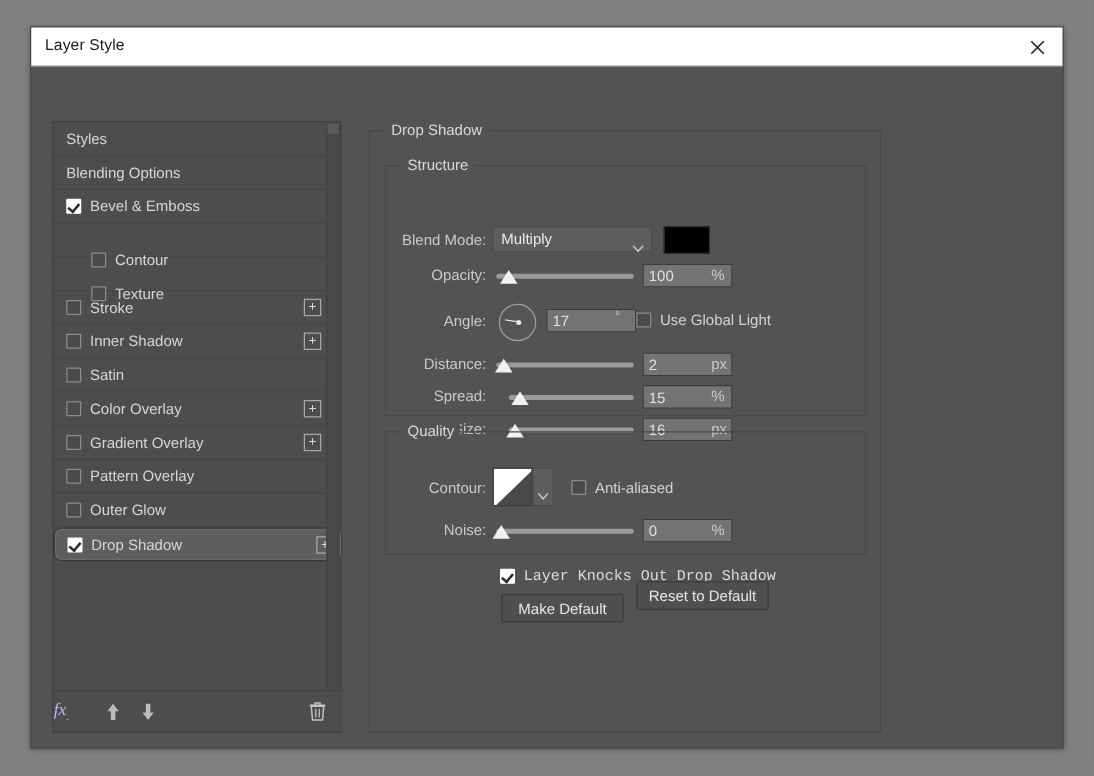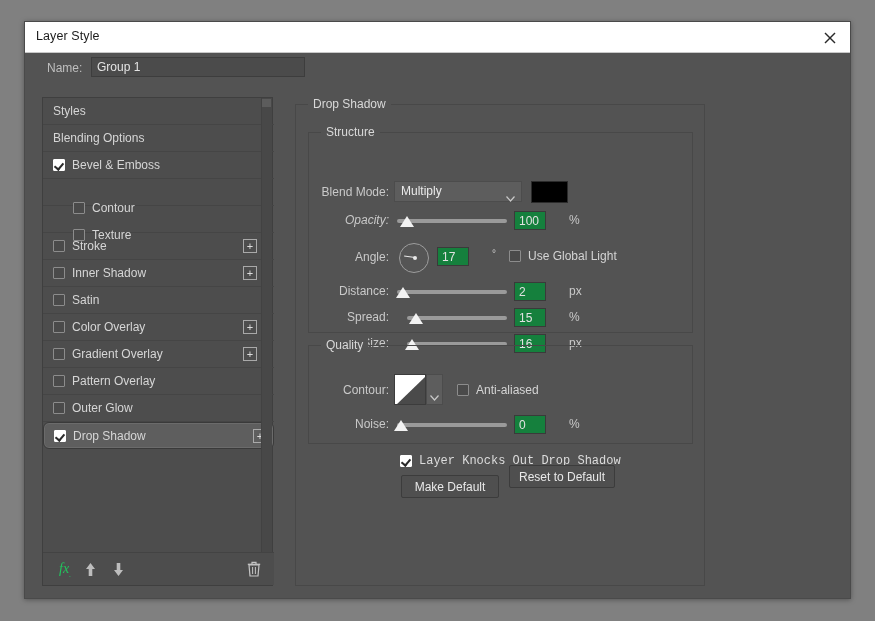--- a/index.html
+++ b/index.html
@@ -138,22 +138,22 @@
   .style-row.selected .plus-badge { right: 6px; }
 
   
   #list-footer {
     position: absolute; left: 0; bottom: 0;
     width: 231px; height: 33px;
     background: #4d4d4d;
     border-top: 1px solid #434343;
   }
   #fx-icon {
-    position: absolute; left: 16px; top: 8px;
-    font-size: 14px; color: #22c55e;
+    position: absolute; left: 0; top: 8px;
+    font-size: 14px; color: #c4b5fd;
     font-family: "Liberation Serif", serif;
     font-style: italic;
     cursor: pointer;
   }
   #fx-icon sub { font-size: 9px; }
   #up-arrow, #down-arrow {
     position: absolute; top: 9px;
     width: 15px; height: 15px; cursor: pointer;
   }
   #up-arrow { left: 40px; }
@@ -192,22 +192,22 @@
   #quality-legend { left: 12px; top: -8px; }
 
   .ctrl-label {
     position: absolute;
     font-size: 12px; color: #c9c9c9;
     text-align: right;
     white-space: nowrap;
   }
   .num-field {
     position: absolute;
-    height: 19px; width: 32px;
-    background: #15803d;
+    height: 19px; width: 72px;
+    background: #737373;
     border: 1px solid #3a3a3a;
     color: #e2e2e2;
     font-size: 12px;
     font-family: "Liberation Sans", sans-serif;
     padding: 0 4px;
     outline: none;
   }
   .unit {
     position: absolute;
     font-size: 12px; color: #c9c9c9;
@@ -381,24 +381,20 @@
   <div id="titlebar">
     <span id="title-text">Layer Style</span>
     <div id="close-icon">
       <svg width="12" height="12" viewBox="0 0 12 12">
         <line x1="1" y1="1" x2="11" y2="11" stroke="#2a2a2a" stroke-width="1.4"></line>
         <line x1="11" y1="1" x2="1" y2="11" stroke="#2a2a2a" stroke-width="1.4"></line>
       </svg>
     </div>
   </div>
 
-  <div id="name-row">
-    <span id="name-label">Name:</span>
-    <input id="name-input" value="Group 1" style="">
-  </div>
 
   <div id="styles-panel">
     <div id="styles-list">
         <div class="style-row plain">
           <span class="row-label">Styles</span>
         </div>
         <div class="style-row plain">
           <span class="row-label">Blending Options</span>
         </div>
         <div class="style-row">
@@ -510,21 +506,21 @@
       <div id="blendmode-select">
         <span>Multiply</span>
         <span class="chev">
           <svg width="9" height="6" viewBox="0 0 9 6">
               <path d="M0.5 0.5 L4.5 5 L8.5 0.5" fill="none" stroke="#c9c9c9" stroke-width="1.2"></path>
             </svg>
         </span>
       </div>
       <div id="color-swatch"></div>
 
-      <span class="ctrl-label" style="left:8px; top:80px; width:72px;font-style:italic;">Opacity:</span>
+      <span class="ctrl-label" style="left:8px; top:80px; width:72px;">Opacity:</span>
       <div class="slider-track" style="left:88px; top:86px; width:110px;"></div>
       <div class="slider-thumb" style="left:91px; top:83px;"></div>
       <input class="num-field" style="left: 205px; top: 78px;" value="100">
       <span class="unit" style="left:260px; top:80px;">%</span>
 
       <span class="ctrl-label" style="left:8px; top:117px; width:72px;">Angle:</span>
       <div id="angle-dial">
         <div class="needle" style="transform: rotate(8deg);"></div>
         <div class="hub"></div>
       </div>

